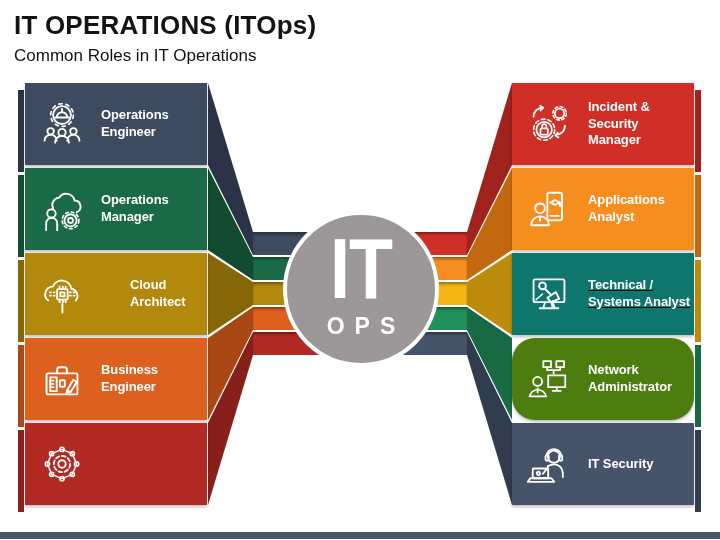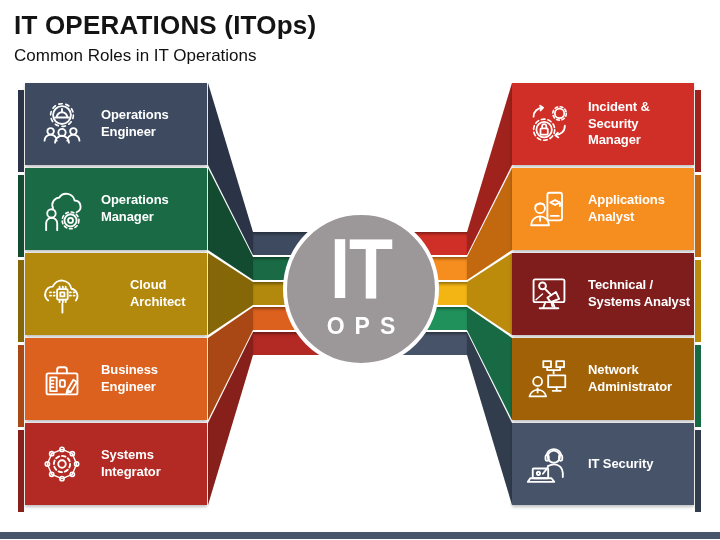--- a/index.html
+++ b/index.html
@@ -180,22 +180,20 @@
           <circle cx="50" cy="32" r="2.6"></circle>
         <circle cx="44.7" cy="44.7" r="2.6"></circle>
           <circle cx="32" cy="50" r="2.6"></circle>
           <circle cx="19.3" cy="44.7" r="2.6"></circle>
         <circle cx="14" cy="32" r="2.6"></circle>
           <circle cx="19.3" cy="19.3" r="2.6"></circle>
         <circle cx="32" cy="32" r="10" stroke-width="2.3" stroke-dasharray="4.4 3.4"></circle>
         <circle cx="32" cy="32" r="4.6" stroke-width="2.3"></circle>
       </svg>
     </span>
-    <div class="label">Systems
-Integrator</div>
   </div>
 
   <div class="card right r0" style="background-color: rgb(208, 47, 39);">
     <div class="sliver" style="background-color: rgb(159, 34, 28);"></div>
     <span class="icon">
       <svg viewBox="0 0 64 64" fill="none" stroke="#fff" stroke-width="2.2" stroke-linecap="round" stroke-linejoin="round">
         <circle cx="26" cy="39" r="9.5"></circle>
         <circle cx="26" cy="39" r="13" stroke-width="2" stroke-dasharray="4.6 3.6"></circle>
         <rect x="21.5" y="37.5" width="9" height="7.5" rx="1"></rect>
         <path d="M23.5 37.5v-2.8a2.6 2.6 0 0 1 5.2 0v2.8"></path>
@@ -219,37 +217,37 @@
         <circle cx="21" cy="31" r="6"></circle>
         <path d="M15.5 28a8 8 0 0 1 10-1.5"></path>
         <path d="M10 52a11 11 0 0 1 22 0z"></path>
         <path d="M21 41.5v5"></path>
       </svg>
     </span>
     <div class="label">Applications
 Analyst</div>
   </div>
 
-  <div class="card right r2" style="background-color: #7f1d1d;">
+  <div class="card right r2" style="background-color: #0f766e; text-decoration: underline;">
     <div class="sliver" style="background-color: rgb(189, 139, 11);"></div>
     <span class="icon">
       <svg viewBox="0 0 64 64" fill="none" stroke="#fff" stroke-width="2.3" stroke-linecap="round" stroke-linejoin="round">
         <rect x="13" y="14" width="38" height="28" rx="2"></rect>
         <path d="M27.5 42l-2.8 7.5h14.6L36.5 42M20.5 49.5h23"></path>
         <circle cx="24" cy="22" r="4.2"></circle>
         <path d="M27 25.5l7.5 7.5"></path>
         <path d="M30 36.5l10.5-7 4 8.5-10.5 4zM35 42.5l1.2 4.5"></path>
         <path d="M16 39l8-7" stroke-width="1.8"></path>
       </svg>
     </span>
     <div class="label">Technical /
 Systems Analyst</div>
   </div>
 
-  <div class="card right r3" style="background-color: #a16207;">
+  <div class="card right r3" style="background-color: #4d7c0f; border-radius: 23px;">
     <div class="sliver" style="background-color: rgb(23, 106, 67);"></div>
     <span class="icon">
       <svg viewBox="0 0 64 64" fill="none" stroke="#fff" stroke-width="2.2" stroke-linecap="round" stroke-linejoin="round">
         <rect x="25" y="10" width="9.5" height="7.5"></rect>
         <rect x="41" y="10" width="9.5" height="7.5"></rect>
         <path d="M29.7 17.5v3.5M45.7 17.5v3.5M29.7 21h16M37.7 21v4.5"></path>
         <rect x="31" y="27.5" width="21" height="14.5"></rect>
         <path d="M41.5 42v4.5M36.5 46.5h10"></path>
         <circle cx="18" cy="35" r="5.5"></circle>
         <path d="M8 53.5a10.5 10.5 0 0 1 20.5 0z"></path>

